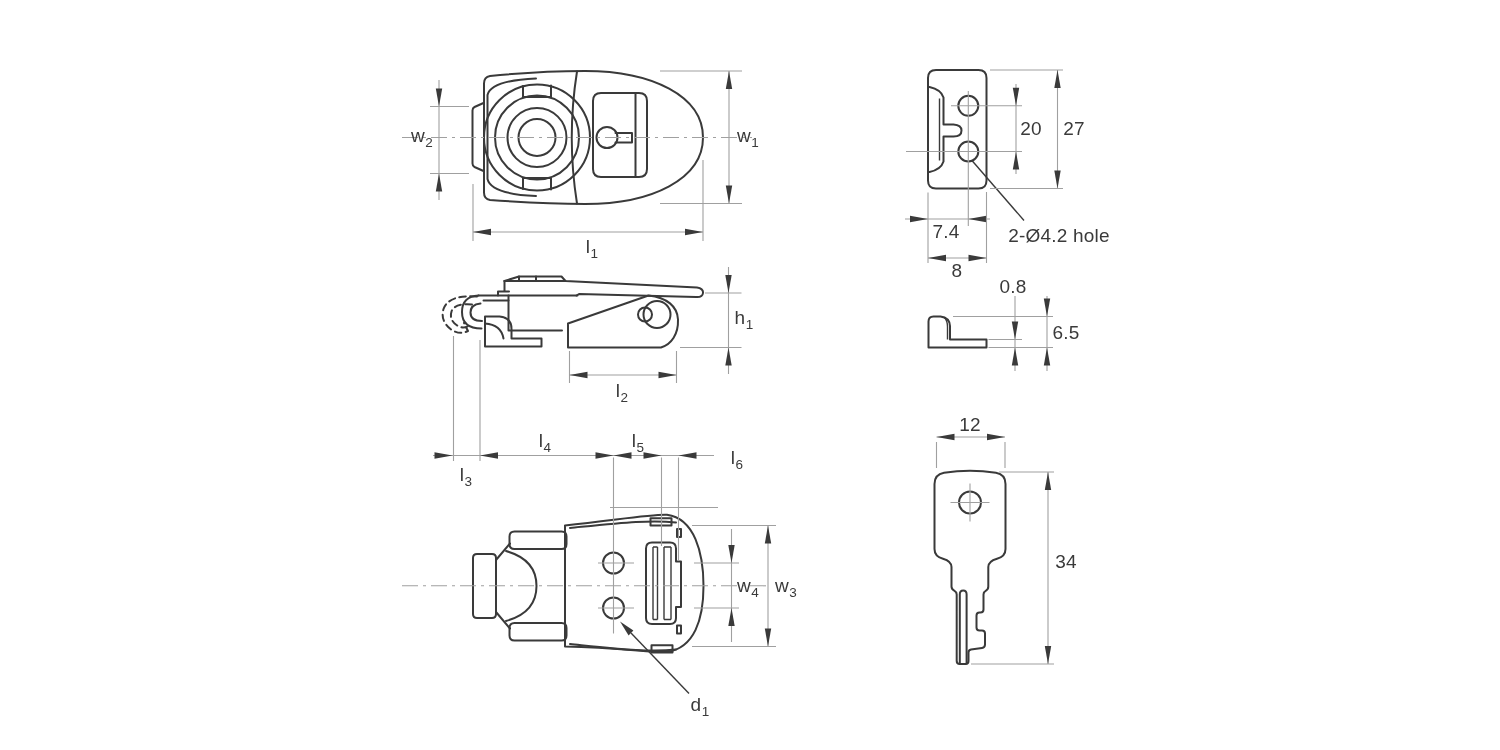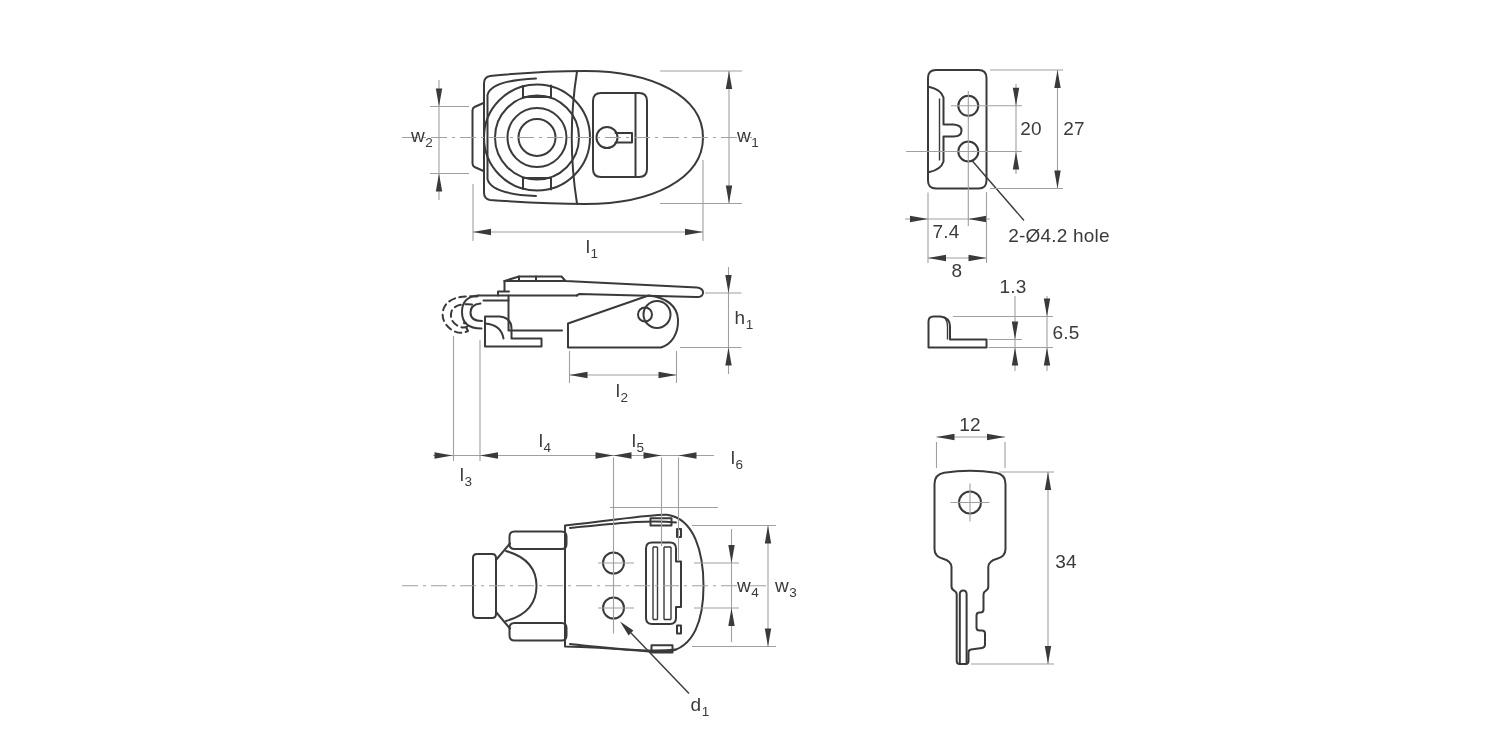--- a/index.html
+++ b/index.html
@@ -213,18 +213,18 @@
 <div class="lbl" style="left:748px;top:586px"><span>w</span><span class="sub">4</span></div>
 <div class="lbl" style="left:786px;top:586px"><span>w</span><span class="sub">3</span></div>
 <div class="lbl" style="left:700px;top:705px"><span>d</span><span class="sub">1</span></div>
 
 <div class="lbl" style="left:1031px;top:129px">20</div>
 <div class="lbl" style="left:1074px;top:129px">27</div>
 <div class="lbl" style="left:946px;top:232px">7.4</div>
 <div class="lbl" style="left:957px;top:271px">8</div>
 <div class="lbl" style="left:1059px;top:236px">2-Ø4.2 hole</div>
 
-<div class="lbl" style="left:1013px;top:287px">1.3</div>
+<div class="lbl" style="left:1013px;top:287px">0.8</div>
 <div class="lbl" style="left:1066px;top:333px">6.5</div>
 
 <div class="lbl" style="left:970px;top:425px">12</div>
 <div class="lbl" style="left:1066px;top:562px">34</div>
 </div>
 
 </body></html>

